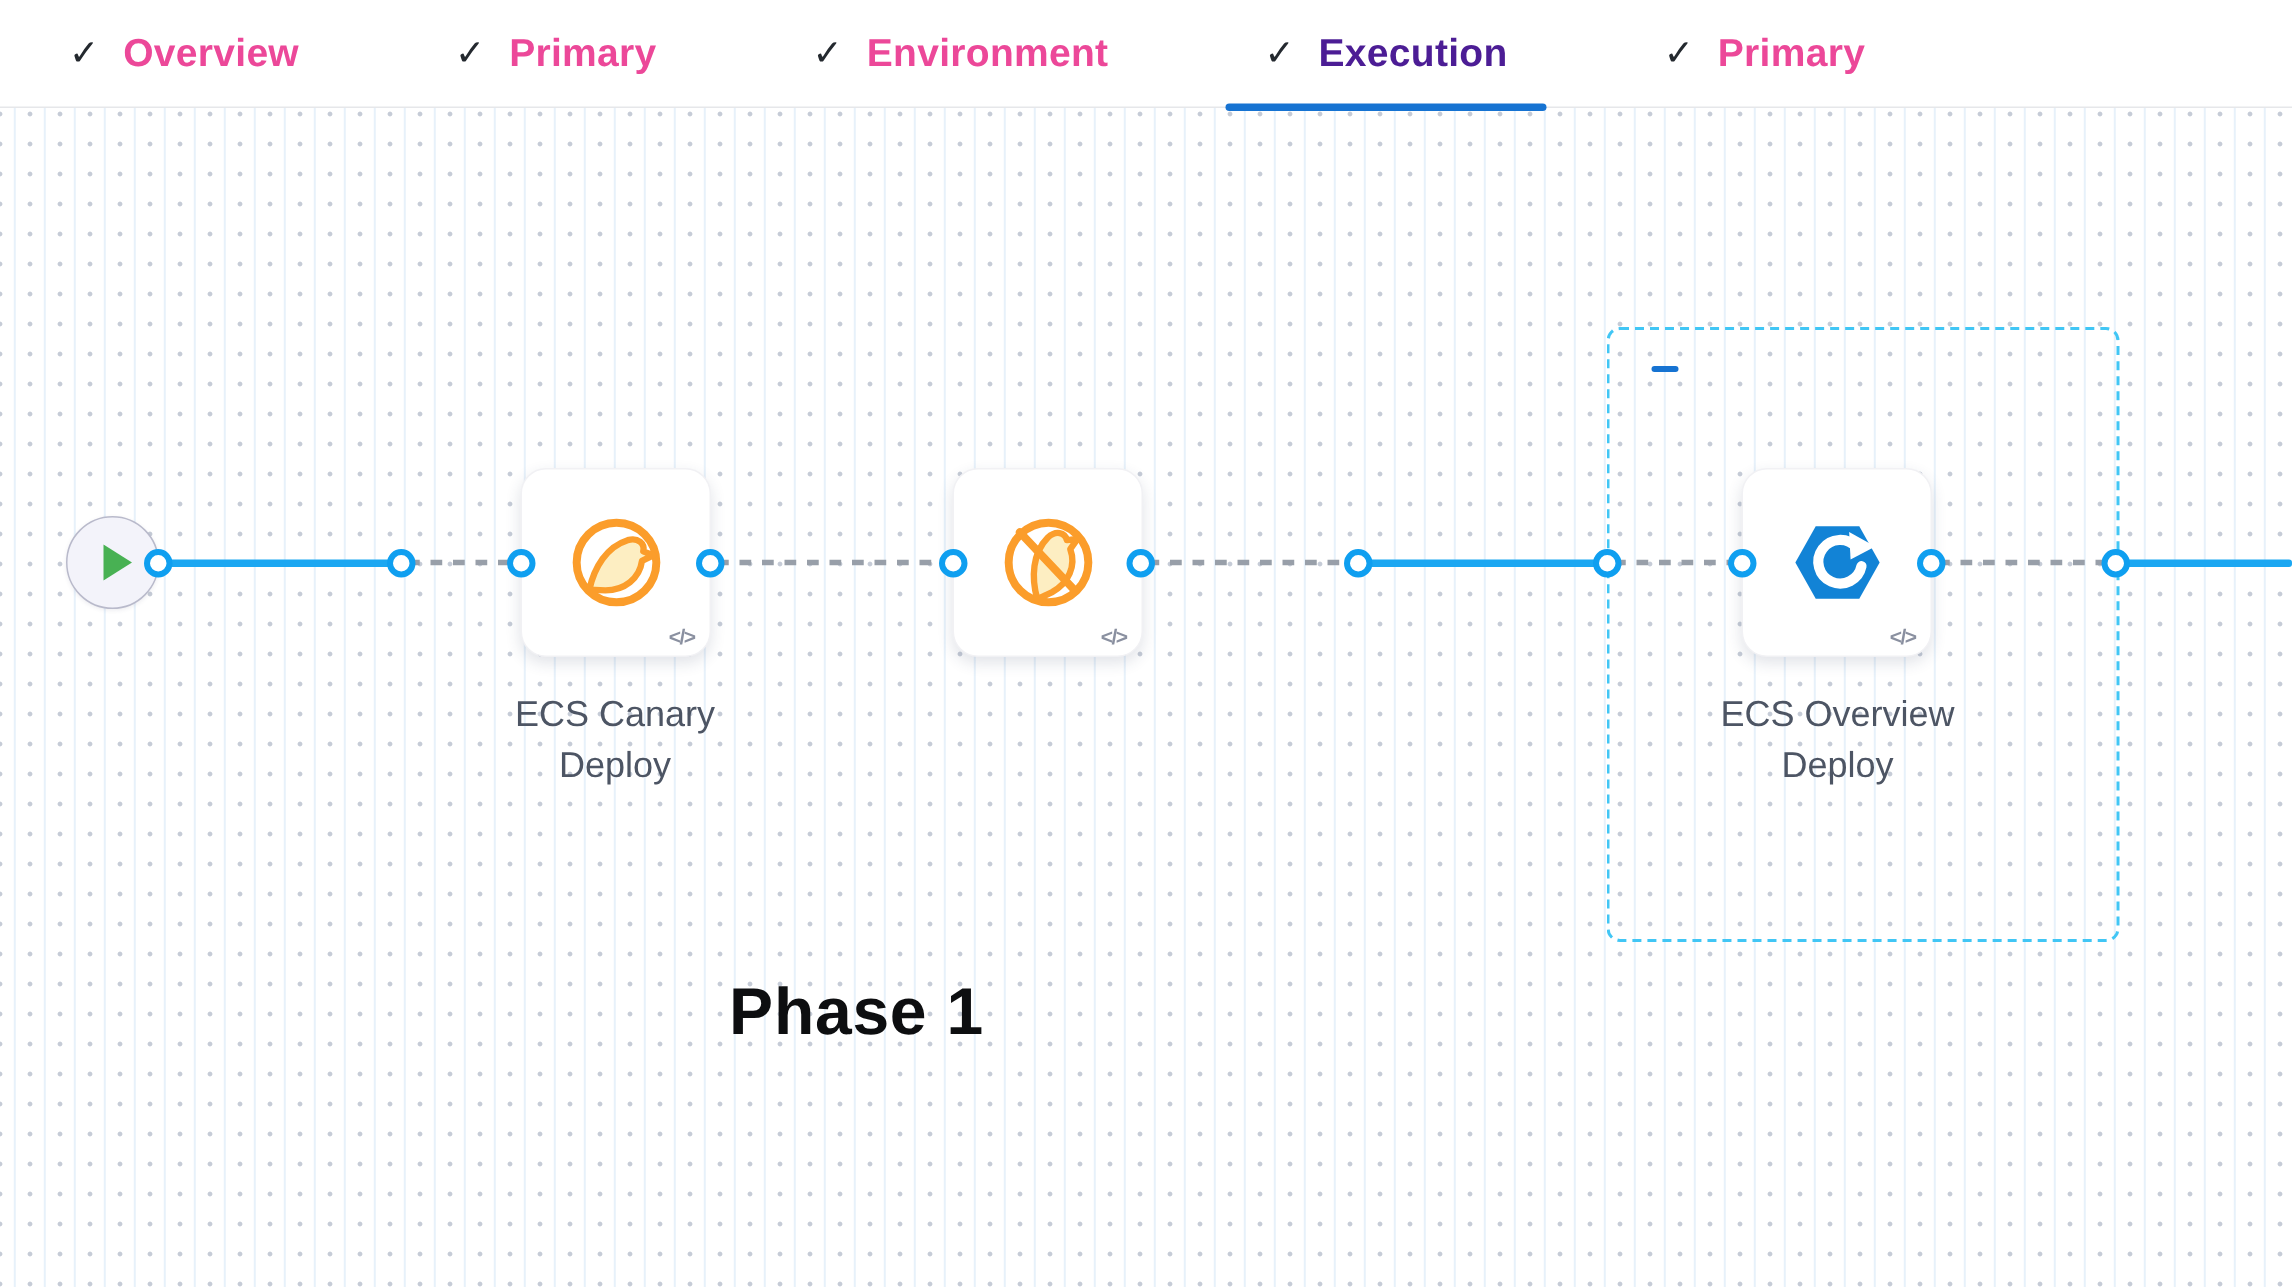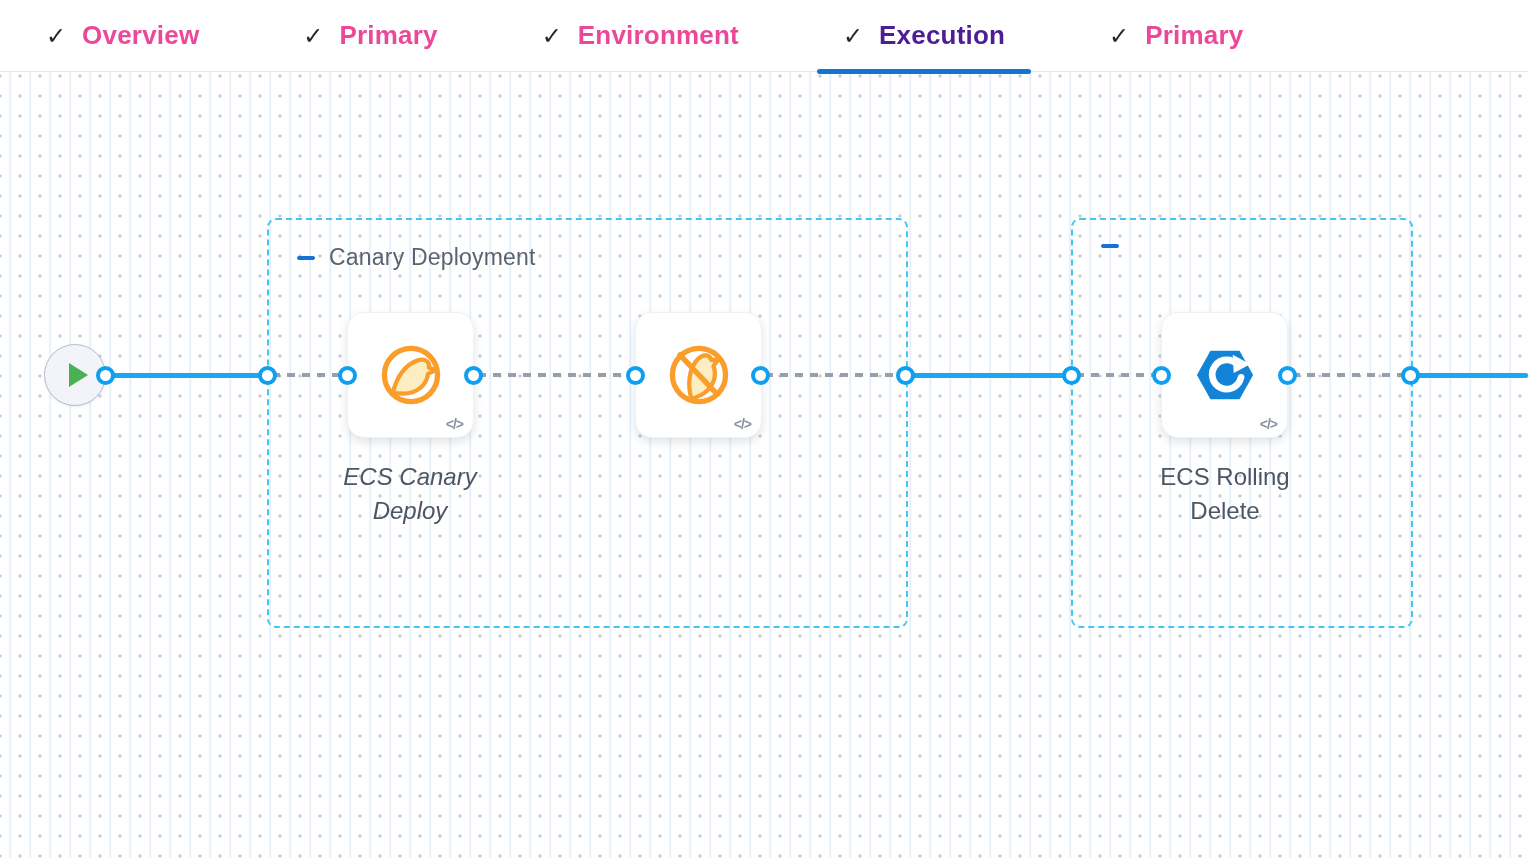--- a/index.html
+++ b/index.html
@@ -146,26 +146,20 @@
     <div class="line-solid" style="left:105px;width:164px;"></div>
     <div class="line-solid" style="left:905px;width:168px;"></div>
     <div class="line-solid" style="left:1410px;width:118px;"></div>
 
     <div class="line-dashed" style="left:272px;width:72px;"></div>
     <div class="line-dashed" style="left:478px;width:152px;"></div>
     <div class="line-dashed" style="left:765px;width:135px;"></div>
     <div class="line-dashed" style="left:1076px;width:80px;"></div>
     <div class="line-dashed" style="left:1292px;width:113px;"></div>
 
-    <div class="group" style="left:267px;width:641px;">
-      <div class="group-header">
-        <div class="collapse-dash"></div>
-        <div class="group-label">Canary Deployment</div>
-      </div>
-    </div>
 
     <div class="group" style="left:1071px;width:342px;">
       <div class="group-header">
         <div class="collapse-dash"></div>
       </div>
     </div>
 
     <div class="card" style="left:347px;">
       <svg width="68" height="68" viewBox="0 0 64 64">
         <circle cx="32" cy="32" r="25" fill="none" stroke="#fb9d2b" stroke-width="5"></circle>
@@ -201,18 +195,19 @@
     <div class="ring" style="left:338px;"></div>
     <div class="ring" style="left:464px;"></div>
     <div class="ring" style="left:626px;"></div>
     <div class="ring" style="left:751px;"></div>
     <div class="ring" style="left:896px;"></div>
     <div class="ring" style="left:1062px;"></div>
     <div class="ring" style="left:1152px;"></div>
     <div class="ring" style="left:1278px;"></div>
     <div class="ring" style="left:1401px;"></div>
 
-    <div class="step-label" style="left:315px;font-style:italic;">ECS Canary Deploy</div>
-    <div class="step-label" style="left:1130px;">ECS Rolling Delete</div>
-
+    <div class="step-label" style="left:315px;">ECS Canary Deploy</div>
+    <div class="step-label" style="left:1130px;">ECS Overview Deploy</div>
+
+    <div class="phase-label" style="left:571px;">Phase 1</div>
 
   </div>
 </div>
 
 </body></html>

